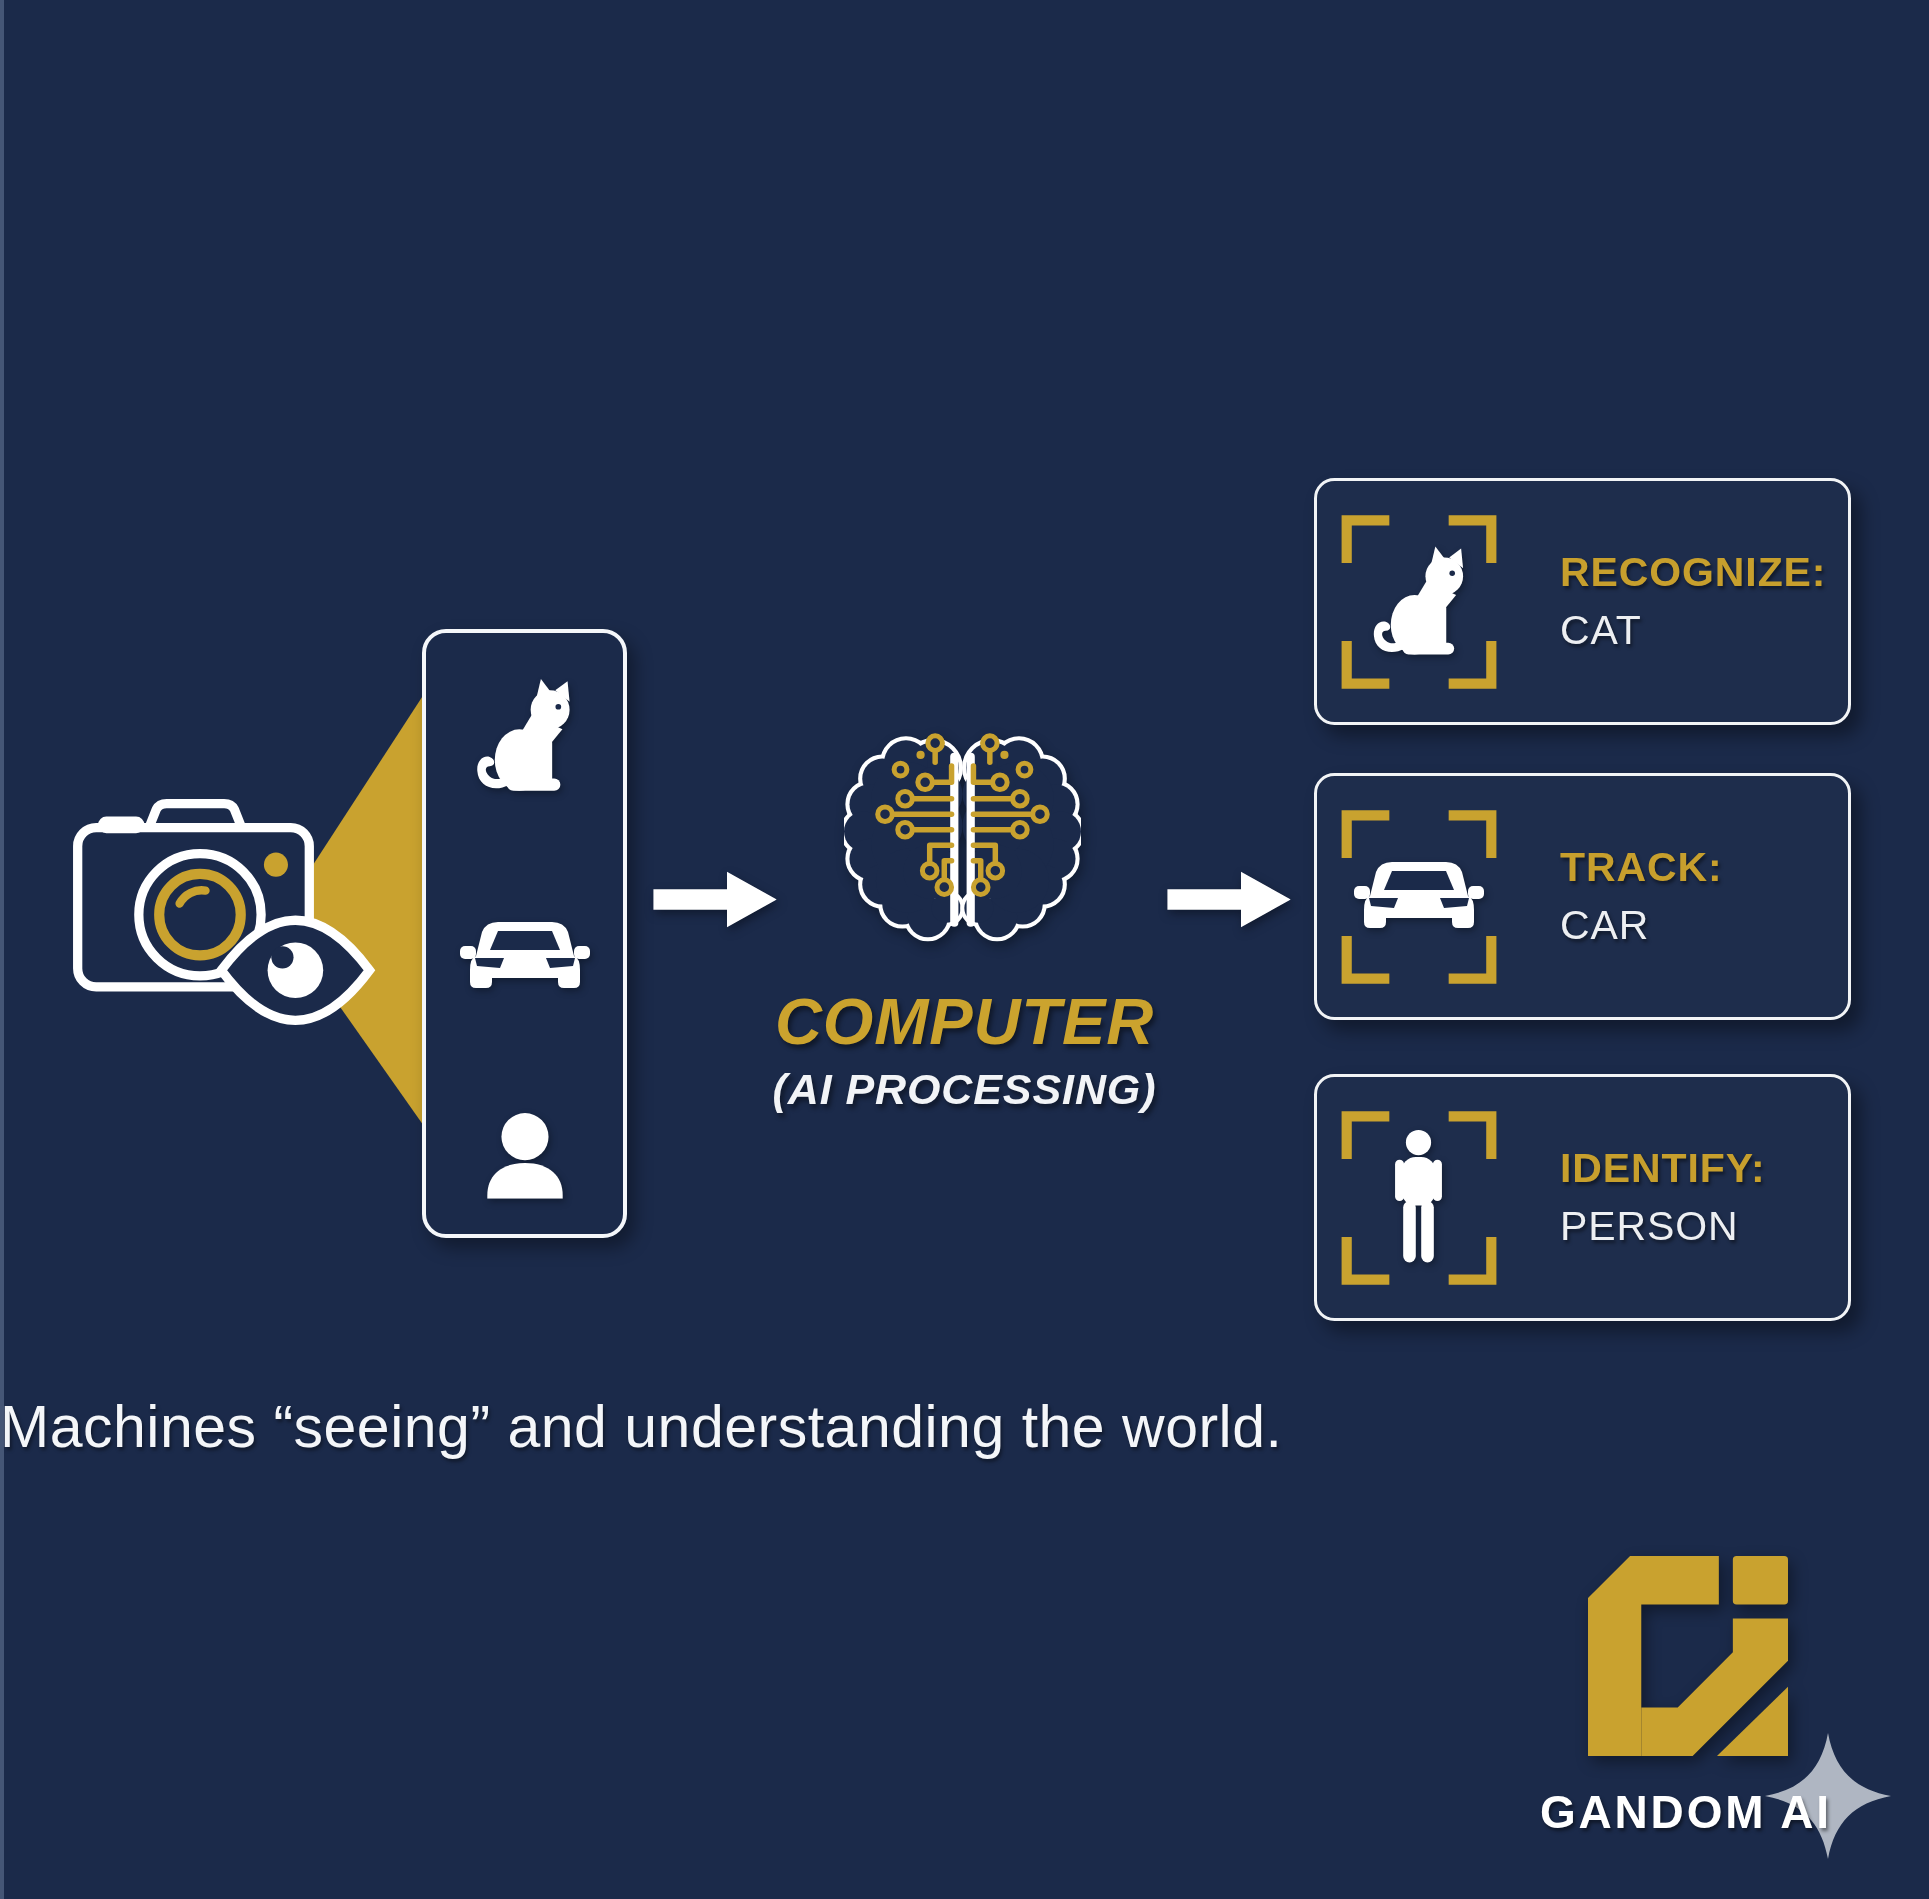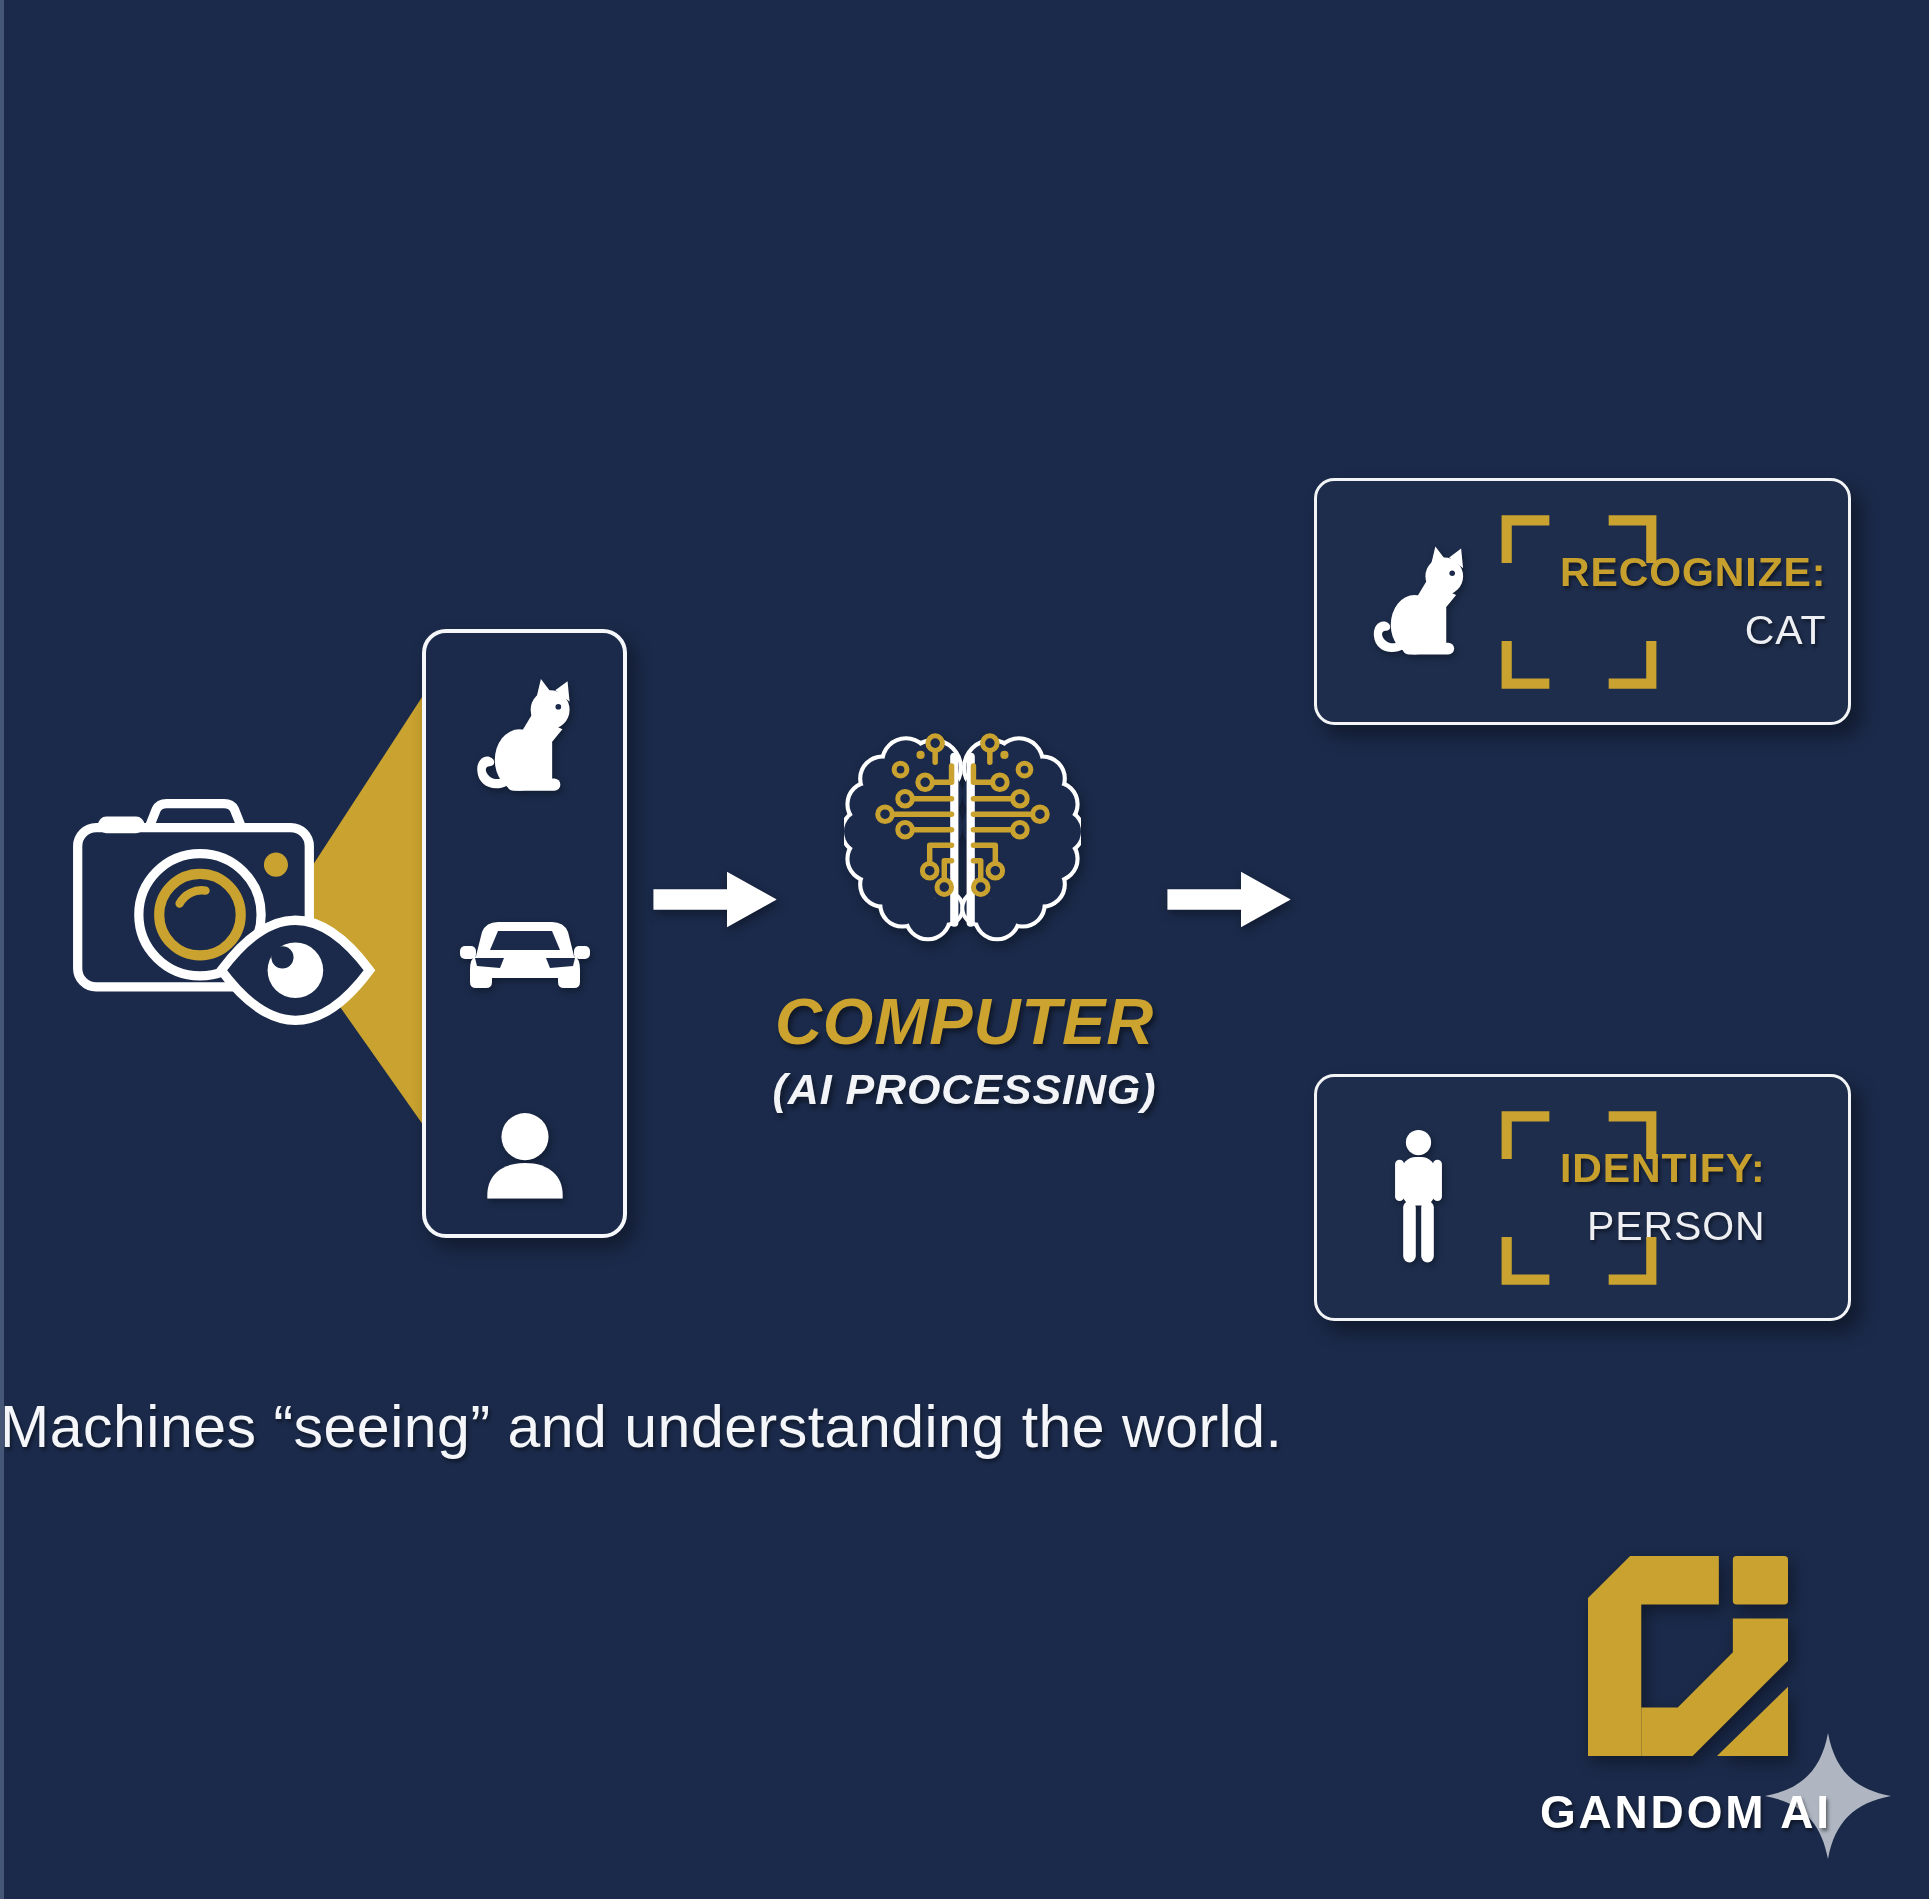--- a/index.html
+++ b/index.html
@@ -43,21 +43,20 @@
     text-shadow:2.8px 3.7px 5.6px rgba(0,0,0,.45);
     text-align:center;
   }
   
   .output-card{
     left:1314px;width:531px;height:241px;
     border:3.7px solid #F2F4F6;border-radius:20.4px;
     display:flex;align-items:center;gap:0;
     box-shadow:9.3px 11px 18.6px rgba(0,0,0,.38);
     background:rgba(255,255,255,0.015);
-    text-align:right;
   }
   .bracket-box{position:relative;width:160px;height:178px;margin-left:22px;flex:0 0 auto;}
   .bracket-box svg{position:absolute;}
   .card-text{margin-left:61px;}
   .action-label{
     font-size:41px;font-weight:bold;color:#C79F2D;letter-spacing:0.9px;
     text-shadow:1.9px 2.8px 3.7px rgba(0,0,0,.45);
   }
   .object-label{
     margin-top:11px;font-size:41px;font-weight:normal;color:#EDEFF2;letter-spacing:0.9px;
@@ -256,20 +255,34 @@
       <svg class="white-icon" style="left:26px;top:30px" width="109" height="120" viewBox="0 0 110 120">
           <use href="#sym-cat"></use>
         </svg>
     </div>
     <div class="card-text">
       <div class="action-label">RECOGNIZE:</div>
       <div class="object-label">CAT</div>
     </div>
   </div>
 
+  <div class="abs output-card" style="top:773px">
+    <div class="bracket-box">
+      <svg width="160" height="178" viewBox="0 0 172 192">
+          <use href="#sym-bracket"></use>
+        </svg>
+      <svg class="white-icon" style="left:15px;top:48px" width="130" height="80" viewBox="0 0 130 80">
+          <use href="#sym-car"></use>
+        </svg>
+    </div>
+    <div class="card-text">
+      <div class="action-label">TRACK:</div>
+      <div class="object-label">CAR</div>
+    </div>
+  </div>
 
   <div class="abs output-card" style="top:1074px">
     <div class="bracket-box">
       <svg width="160" height="178" viewBox="0 0 172 192">
           <use href="#sym-bracket"></use>
         </svg>
       <svg class="white-icon" style="left:45px;top:20.4px" width="69" height="137" viewBox="0 0 76 152">
           <use href="#sym-person-stand"></use>
         </svg>
     </div>

